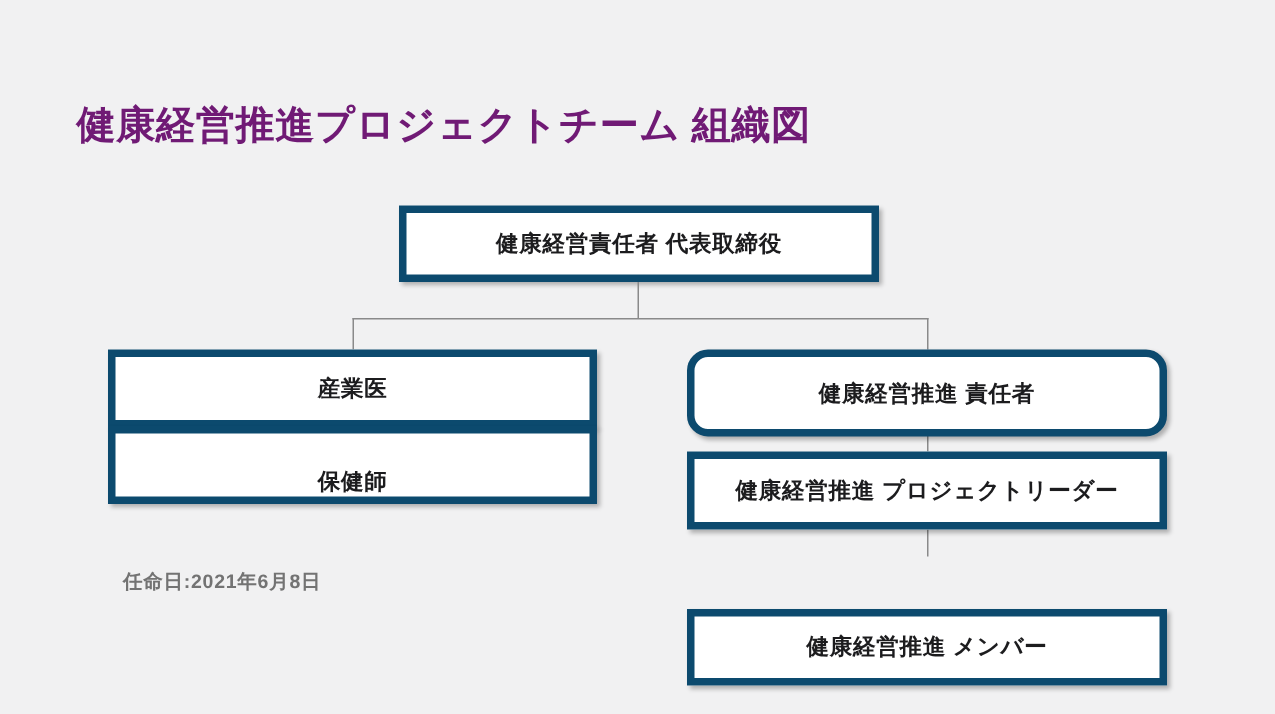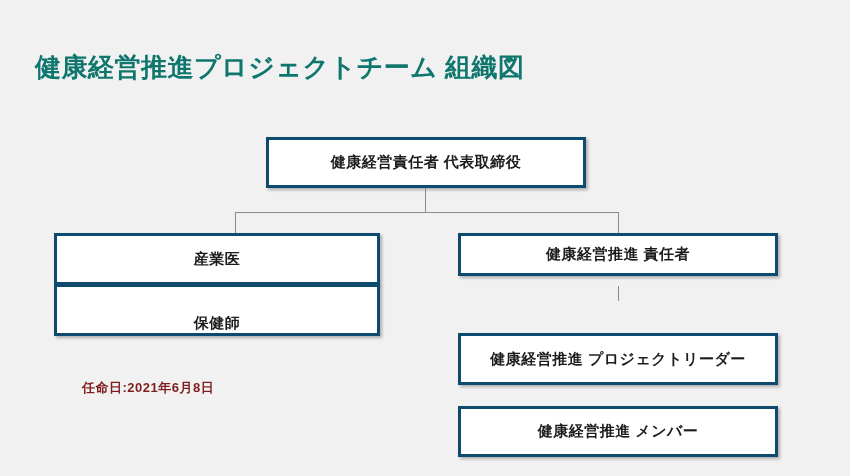--- a/index.html
+++ b/index.html
@@ -14,70 +14,70 @@
     background: #f1f1f2;
     overflow: hidden;
   }
   .page-title {
     position: absolute;
     left: 35px;
     top: 50px;
     font-size: 26px;
     font-weight: 700;
     letter-spacing: 0.5px;
-    color: #0f766e;
-    margin: 0;
+    color: #701a75;
+    margin: 16px;
   }
   .org-box {
     position: absolute;
     box-sizing: border-box;
     background: #ffffff;
-    border: 3px solid #0c4a6e;
+    border: 5px solid #0c4a6e;
     box-shadow: 2px 2px 3px rgba(0,0,0,0.28);
     display: flex;
     align-items: center;
     justify-content: center;
     font-size: 15px;
     font-weight: 700;
     color: #1c1c1e;
     letter-spacing: 0.5px;
   }
   
   .box-root   { left: 266px; top: 137px; width: 320px; height: 51px; }
   
-  .left-stack { position: absolute; left: 54px; top: 233px; width: 326px; }
+  .left-stack { position: absolute; left: 72px; top: 233px; width: 326px; }
   .left-stack .org-box {
     position: relative;
     left: 0; top: 0;
     width: 326px; height: 52px;
   }
   .left-stack .org-box + .org-box { margin-top: -1px; align-items: flex-end; }
   
-  .box-right1 { left: 458px; top: 233px; width: 320px; height: 43px; }
-  .box-right2 { left: 458px; top: 301px; width: 320px; height: 52px; margin-top: 32px; }
+  .box-right1 { left: 458px; top: 233px; width: 320px; height: 58px; border-radius: 14px; }
+  .box-right2 { left: 458px; top: 301px; width: 320px; height: 52px; }
   .box-right3 { left: 458px; top: 371px; width: 320px; height: 51px; margin-top: 35px; }
   
   .line {
     position: absolute;
     background: #8a8a8a;
   }
   .line-root-stub   { left: 425px; top: 188px; width: 1px;  height: 24px; }
   .line-horizontal  { left: 235px; top: 212px; width: 384px; height: 1px; }
   .line-left-drop   { left: 235px; top: 212px; width: 1px;  height: 21px; }
   .line-right-drop  { left: 618px; top: 212px; width: 1px;  height: 21px; }
   .line-right-conn1 { left: 618px; top: 286px; width: 1px;  height: 15px; }
   .line-right-conn2 { left: 618px; top: 353px; width: 1px;  height: 18px; }
   
   .footnotes {
     position: absolute;
     left: 82px;
     top: 377px;
     font-size: 13px;
     font-weight: 700;
-    color: #7f1d1d;
+    color: #737373;
     letter-spacing: 0.5px;
   }
   .footnotes div { line-height: 22px; }
 </style>
 </head>
 <body>
 
 <div class="stage">
 
   <h1 class="page-title">健康経営推進プロジェクトチーム 組織図</h1>

